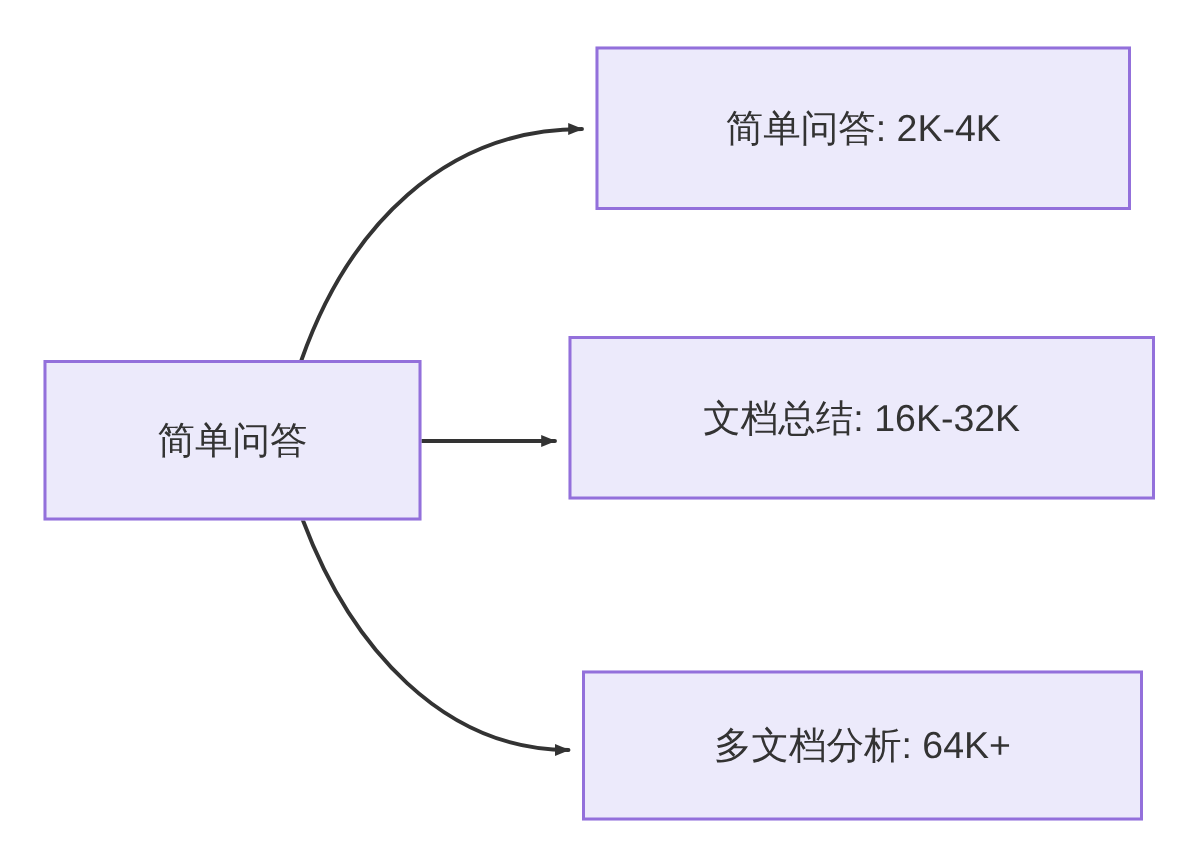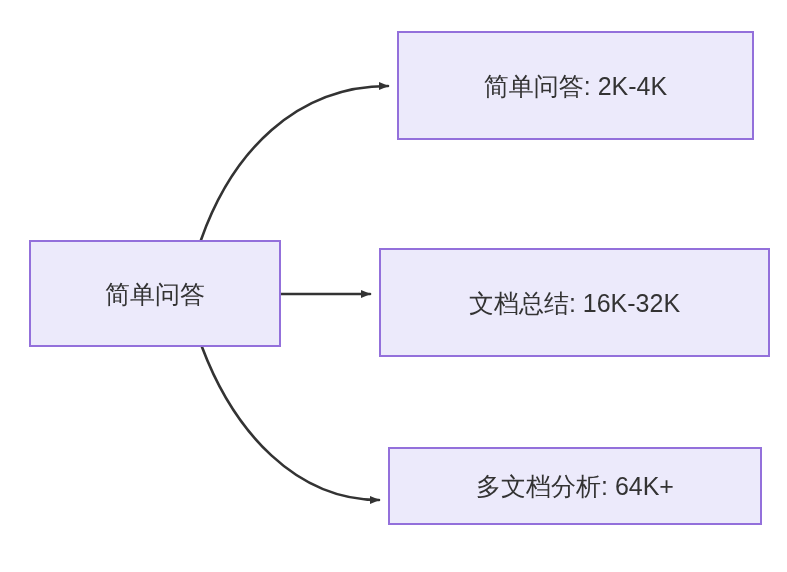--- a/index.html
+++ b/index.html
@@ -53,29 +53,29 @@
     height: 107px;
   }
   #node-simple-qa {
     left: 397px;
     top: 31px;
     width: 357px;
     height: 109px;
   }
   #node-doc-summary {
     left: 379px;
-    top: 248px;
+    top: 224px;
     width: 391px;
     height: 109px;
   }
   #node-multi-doc {
     left: 388px;
     top: 447px;
     width: 374px;
-    height: 78px;
+    height: 100px;
   }
 </style>
 </head>
 <body>
 
 <div id="diagram-canvas">
 
   <svg class="edge-layer" width="787" height="572" viewBox="0 0 787 572" xmlns="http://www.w3.org/2000/svg">
     <defs>
       <marker id="arrowhead" markerWidth="10" markerHeight="8" refX="9.2" refY="4" orient="auto" markerUnits="userSpaceOnUse">

